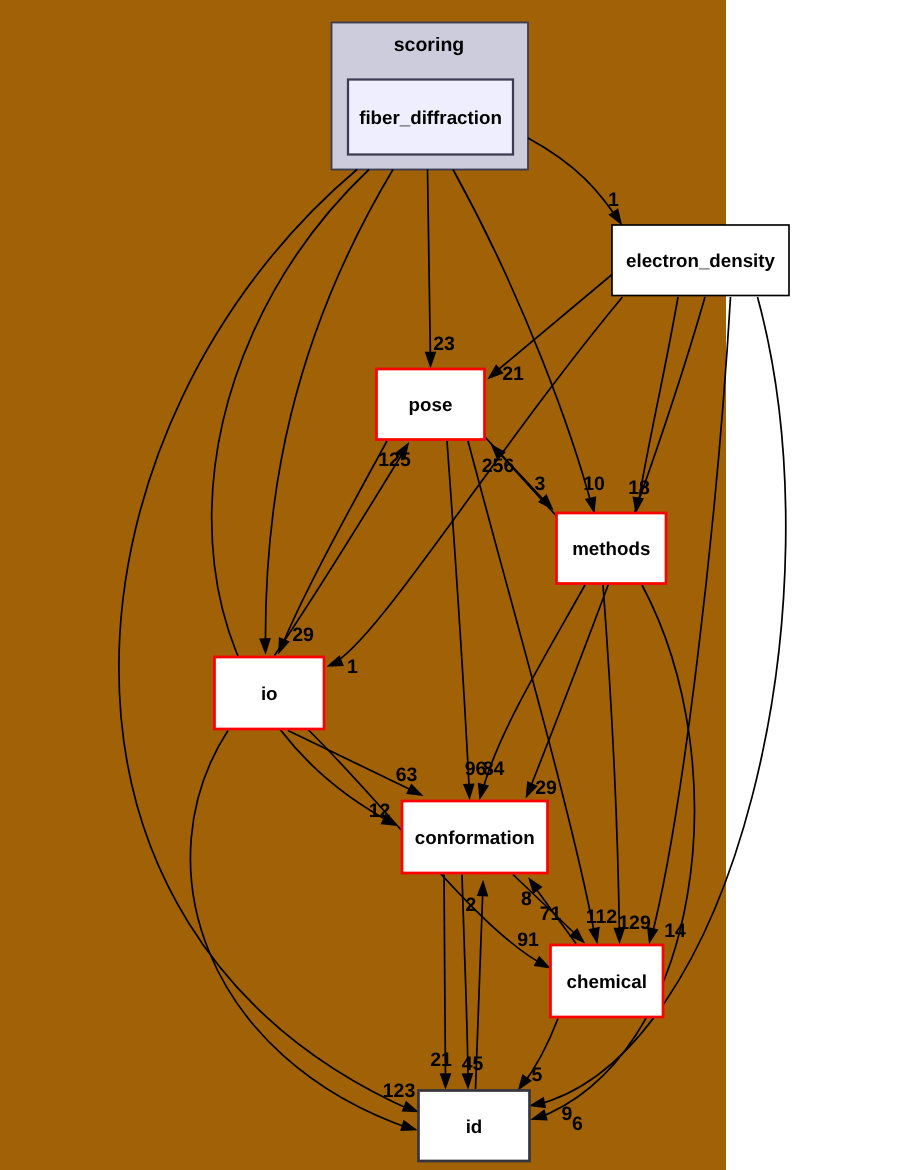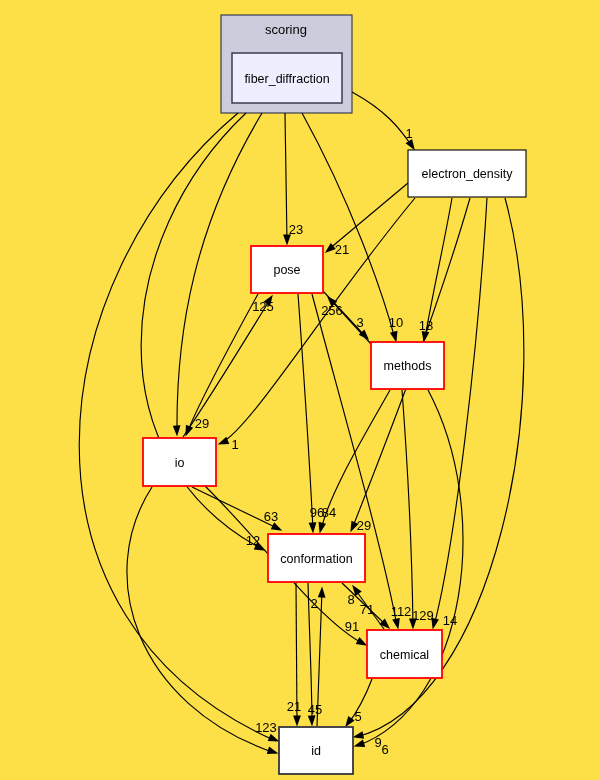--- a/index.html
+++ b/index.html
@@ -1,16 +1,16 @@
 <!DOCTYPE html>
 <html><head>
 <meta charset="utf-8">
 <style>
   html,body{margin:0;padding:0;background:#ffffff;}
-  #stage{width:600px;height:780px;position:relative;background:#fde047;}
+  #stage{width:484px;height:780px;position:relative;background:#a16207;font-weight:bold;}
   svg{display:block;}
   text{font-family:"Liberation Sans","DejaVu Sans",sans-serif;fill:#000000;}
   .node-label{font-size:12.5px;}
   .edge-label{font-size:13px;}
   .cluster-label{font-size:13px;}
 </style>
 </head>
 <body>
 
 <div id="stage">

